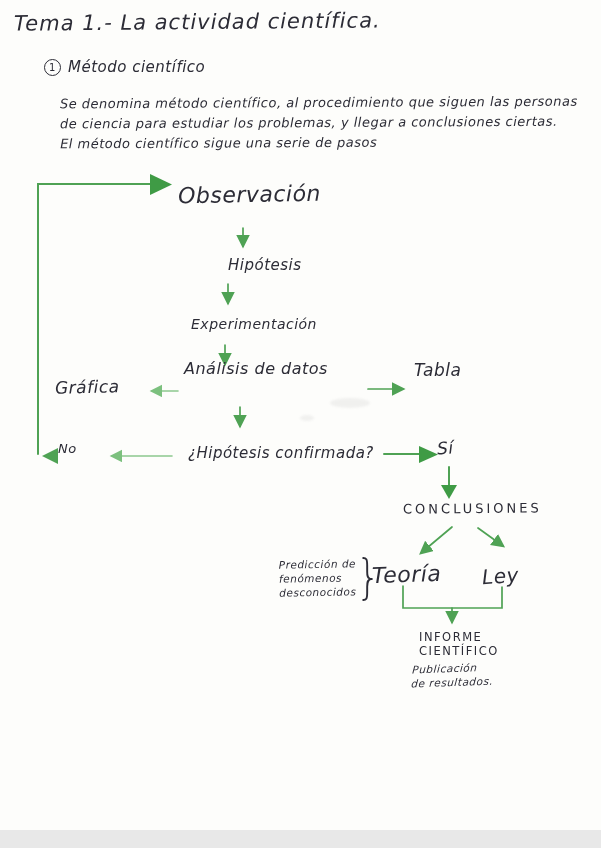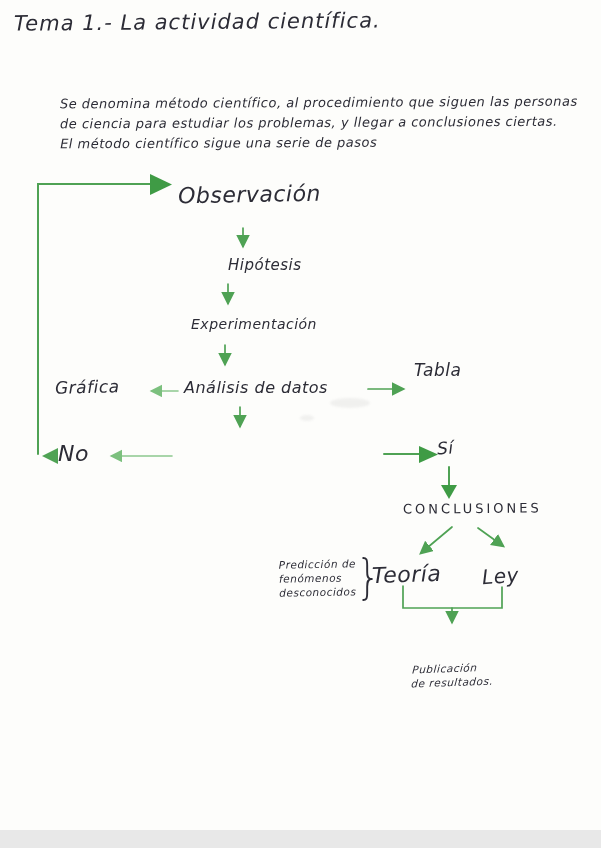--- a/index.html
+++ b/index.html
@@ -26,23 +26,23 @@
     border:1.4px solid var(--ink,#2c2c36);border-radius:50%;
     font-size:10px;font-style:normal;text-align:center;vertical-align:1px;margin-right:7px;
   }
   .para{left:60px;top:93px;font-size:13px;line-height:20px;transform:rotate(-.3deg);white-space:nowrap;}
   .para div{white-space:nowrap;}
 
   .node-observacion{left:178px;top:182px;font-size:22px;transform:rotate(-1deg);}
   .node-hipotesis{left:182px;top:256px;font-size:15px;margin-left:46px;}
   .node-experimentacion{left:191px;top:316px;font-size:14px;text-align:right;}
   .node-grafica{left:55px;top:377px;font-size:17px;transform:rotate(-1.5deg);}
-  .node-analisis{left:184px;top:378px;font-size:16px;}
+  .node-analisis{left:184px;top:359px;font-size:16px;}
   .node-tabla{left:414px;top:360px;font-size:17px;}
-  .node-no{left:58px;top:441px;font-size:22px;}
+  .node-no{left:58px;top:441px;font-size:13px;}
   .node-pregunta{left:188px;top:444px;font-size:15px;}
   .node-si{left:437px;top:438px;font-size:17px;transform:rotate(-4deg);}
   .node-conclusiones{left:403px;top:501px;font-size:13px;font-style:normal;letter-spacing:3px;transform:rotate(-.5deg);}
   .node-teoria{left:372px;top:562px;font-size:22px;transform:rotate(-2deg);}
   .node-ley{left:482px;top:564px;font-size:20px;transform:rotate(-4deg);}
 
   .prediccion{left:279px;top:557px;font-size:10.5px;line-height:14px;transform:rotate(-1deg);}
   .brace{left:353px;top:549px;font-size:48px;font-style:normal;font-weight:300;transform:scaleX(.8);}
   .informe{left:419px;top:630px;font-size:11.5px;line-height:14px;font-style:normal;letter-spacing:1.5px;}
   .publicacion{left:412px;top:661px;font-size:10.5px;line-height:14px;transform:skewX(-6deg) rotate(-2deg);}
@@ -92,46 +92,54 @@
 
     <path class="edge edge-thin" d="M452,527 L421,553" marker-end="url(#ah)"></path>
     <path class="edge edge-thin" d="M478,528 L503,546" marker-end="url(#ah)"></path>
 
     <path class="edge edge-thin" d="M403,586 L403,608 L502,608 L502,587"></path>
     <path class="edge edge-thin" d="M452,608 L452,622" marker-end="url(#ah)"></path>
   </svg>
 
   <div class="hw title">Tema 1.- La actividad científica.</div>
 
+  <div class="hw heading">
+    <span class="circle-num">1</span><span>Método científico</span>
+  </div>
 
   <div class="hw para">
     <div>Se denomina método científico, al procedimiento que siguen las personas</div>
     <div>de ciencia para estudiar los problemas, y llegar a conclusiones ciertas.</div>
     <div>El método científico sigue una serie de pasos</div>
   </div>
 
   <div class="hw node-observacion">Observación</div>
   <div class="hw node-hipotesis">Hipótesis</div>
   <div class="hw node-experimentacion">Experimentación</div>
   <div class="hw node-grafica">Gráfica</div>
   <div class="hw node-analisis">Análisis de datos</div>
   <div class="hw node-tabla">Tabla</div>
   <div class="hw node-no">No</div>
+  <div class="hw node-pregunta">¿Hipótesis confirmada?</div>
   <div class="hw node-si">Sí</div>
   <div class="hw node-conclusiones">CONCLUSIONES</div>
   <div class="hw node-teoria">Teoría</div>
   <div class="hw node-ley">Ley</div>
 
   <div class="hw prediccion">
     <div>Predicción de</div>
     <div>fenómenos</div>
     <div>desconocidos</div>
   </div>
   <div class="hw brace">}</div>
 
+  <div class="hw informe">
+    <div>INFORME</div>
+    <div>CIENTÍFICO</div>
+  </div>
 
   <div class="hw publicacion">
     <div>Publicación</div>
     <div>de resultados.</div>
   </div>
 
   <div class="smudge" style="left:330px;top:398px;width:40px;height:10px;"></div>
   <div class="smudge" style="left:300px;top:415px;width:14px;height:6px;"></div>
 
   <div class="scan-bar"></div>

